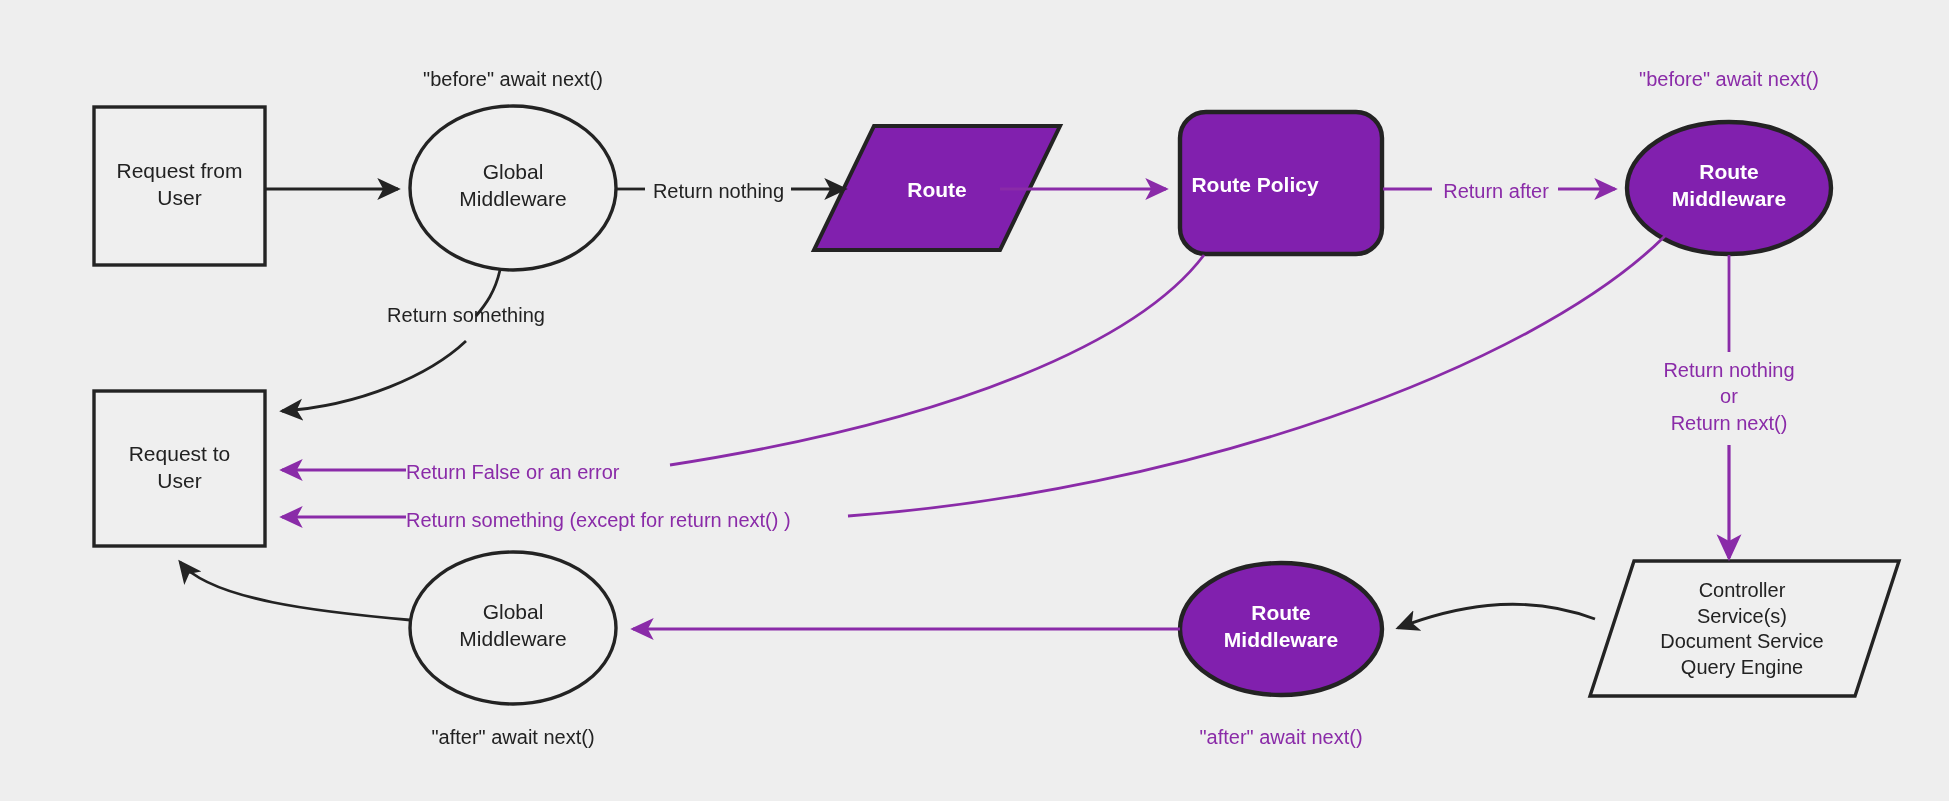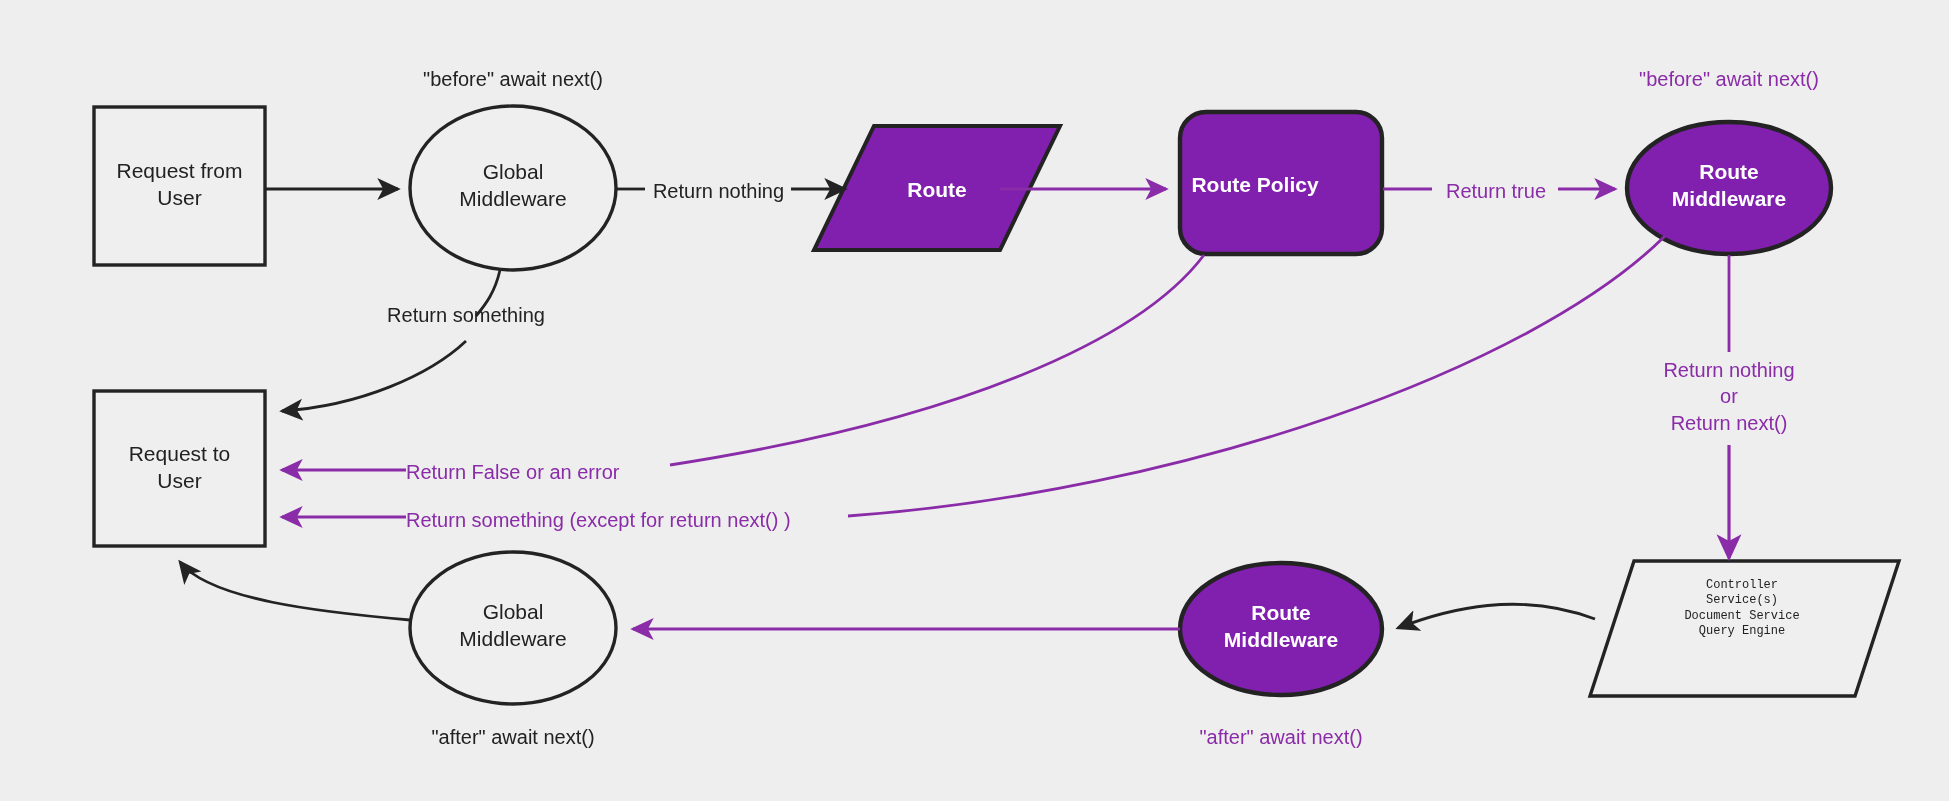--- a/index.html
+++ b/index.html
@@ -46,21 +46,21 @@
     white-space: pre-line;
   }
   .el-dark {
     color: #222222;
     font-size: 20px;
   }
   .el-purple {
     color: #8a2ba8;
     font-size: 20px;
   }
-  .sq-small { font-size: 12px; font-family: Liberation Mono, monospace; }
+  .sq-small { font-size: 20px; }
 </style>
 </head>
 <body>
 
 <div id="canvas">
 
   <svg id="diagram-svg" viewBox="0 0 1949 801" xmlns="http://www.w3.org/2000/svg">
     <defs>
       <marker id="arrow-dark" markerWidth="9" markerHeight="9" refX="7.4" refY="4.5" orient="auto" markerUnits="strokeWidth">
         <path d="M0,0.6 L8.4,4.5 L0,8.4 L2.1,4.5 Z" fill="#232323"></path>
@@ -149,21 +149,21 @@
   <div class="edge-label el-purple" style="left:1579px; top:66px; width:300px;">"before" await next()</div>
 
   <div class="edge-label el-dark" style="left:363px; top:724px; width:300px;">"after" await next()</div>
 
   <div class="edge-label el-purple" style="left:1131px; top:724px; width:300px;">"after" await next()</div>
 
   <div class="edge-label el-dark" style="left:361px; top:302px; width:210px;">Return something</div>
 
   <div class="edge-label el-dark" style="left:645px; top:178px; width:147px;">Return nothing</div>
 
-  <div class="edge-label el-purple" style="left:1433px; top:178px; width:126px;">Return true</div>
+  <div class="edge-label el-purple" style="left:1433px; top:178px; width:126px;">Return after</div>
 
   <div class="edge-label el-purple" style="left:1604px; top:357px; width:250px;">Return nothing
 or
 Return next()</div>
 
   <div class="edge-label el-purple" style="left:406px; top:507px; width:445px; text-align:left;">Return something (except for return next() )</div>
 
   <div class="edge-label el-purple" style="left:406px; top:459px; width:265px; text-align:left;">Return False or an error</div>
 
 </div>

